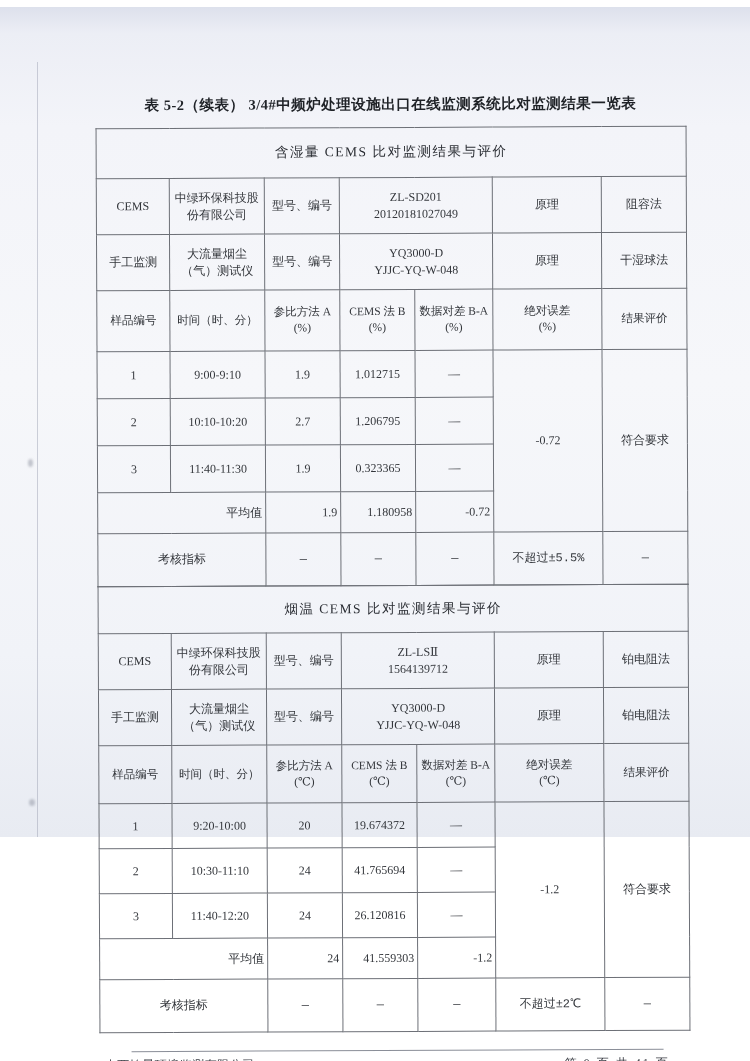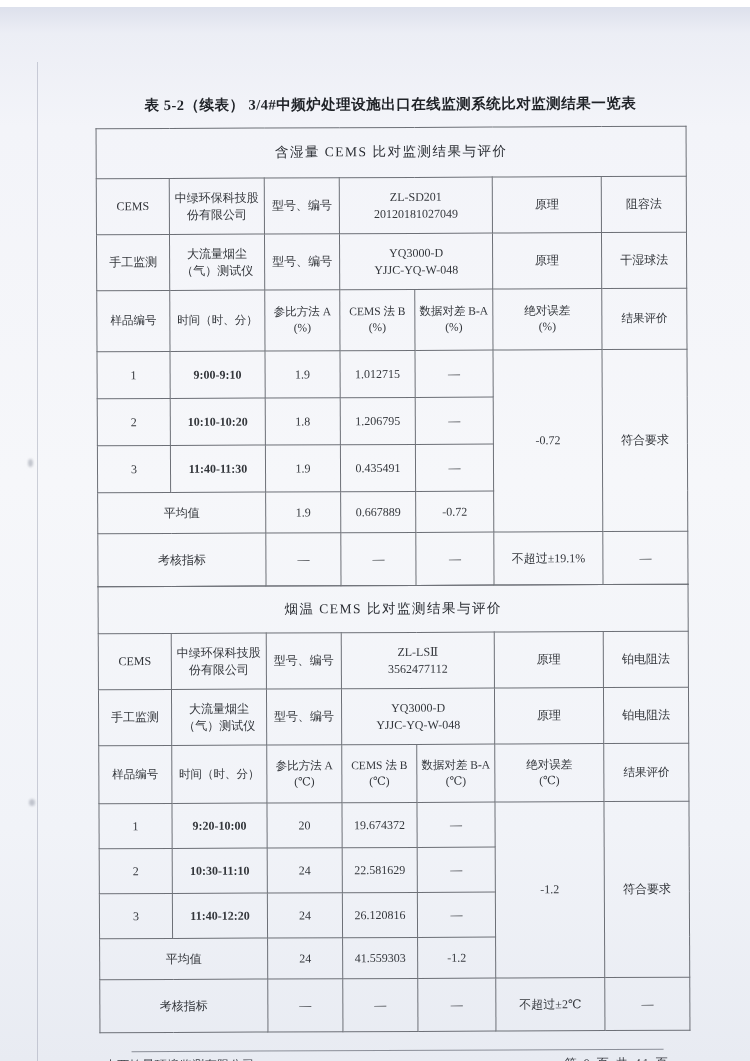--- a/index.html
+++ b/index.html
@@ -2,21 +2,21 @@
 <html><head>
 <meta charset="utf-8">
 <style>
   html,body{margin:0;padding:0;}
   body{
     width:750px;height:1061px;overflow:hidden;background:#ffffff;
     font-family:"Liberation Serif","DejaVu Serif",serif;
     color:#33363b;position:relative;
   }
   .scan-page{
-    position:absolute;left:0;top:7px;width:750px;height:1054px;
+    position:absolute;left:0;top:7px;width:750px;height:830px;
     background:linear-gradient(180deg,#dde1ec 0px,#ecEEf5 26px,#f3f4f9 120px,#f6f7fa 45%,#f1f3f8 78%,#e8ebf2 100%);
   }
   .paper-edge-line{
     position:absolute;left:37px;top:55px;bottom:0;width:1px;
     background:rgba(150,156,173,.45);
   }
   .smudge{position:absolute;background:rgba(120,126,140,.4);border-radius:50%;filter:blur(1px);}
   .smudge-a{left:28px;top:452px;width:5px;height:8px;}
   .smudge-b{left:29px;top:792px;width:6px;height:7px;}
   .content{
@@ -38,24 +38,24 @@
     font-size:12px;line-height:1.35;padding:2px 3px;color:#33363b;
     overflow:hidden;
   }
   tr.r-section td{height:45px;font-size:13.5px;letter-spacing:1.5px;color:#2a2d33;}
   tr.r-section.short td{height:42px;}
   tr.r-equip td{height:51px;}
   tr.r-head td{height:56px;font-size:11.5px;}
   tr.r-head.short td{height:53px;}
   tr.r-data td{height:42px;}
   tr.r-data.short td{height:40px;}
-  tr.r-avg td{height:36px;}
-  tr.r-assess td{height:48px;}
+  tr.r-avg td{height:36px;text-align:right;}
+  tr.r-assess td{height:48px;font-family:Liberation Mono, monospace;}
   .nowrap{white-space:nowrap;}
-  .bold-time{font-weight:bold;}
+  .bold-time{font-weight:normal;}
   .footer{margin-top:18px;}
   .footer-rule{height:1px;background:#8a8e98;margin:0 26px 0 32px;}
   .footer-row{
     display:flex;justify-content:space-between;align-items:flex-start;
     margin-top:5px;font-size:12px;color:#3a3d44;
   }
   .footer-company{margin-left:5px;letter-spacing:.5px;}
   .footer-page{margin-right:20px;letter-spacing:2px;}
 </style>
 </head>
@@ -138,43 +138,43 @@
         <td class="bold-time">9:00-9:10</td>
         <td>1.9</td>
         <td>1.012715</td>
         <td>—</td>
         <td rowspan="4">-0.72</td>
         <td rowspan="4">符合要求</td>
       </tr>
       <tr class="r-data">
         <td>2</td>
         <td class="bold-time">10:10-10:20</td>
-        <td>1.8</td>
+        <td>2.7</td>
         <td>1.206795</td>
         <td>—</td>
       </tr>
       <tr class="r-data">
         <td>3</td>
         <td class="bold-time">11:40-11:30</td>
         <td>1.9</td>
-        <td>0.435491</td>
+        <td>0.323365</td>
         <td>—</td>
       </tr>
       <tr class="r-avg">
         <td colspan="2">平均值</td>
         <td>1.9</td>
-        <td>0.667889</td>
+        <td>1.180958</td>
         <td>-0.72</td>
       </tr>
       <tr class="r-assess">
         <td colspan="2">考核指标</td>
         <td>—</td>
         <td>—</td>
         <td>—</td>
-        <td class="nowrap">不超过±19.1%</td>
+        <td class="nowrap">不超过±5.5%</td>
         <td>—</td>
       </tr>
     </tbody>
       </table>
 
     <table class="doc-table second">
       <colgroup>
         <col style="width:73px">
           <col style="width:95px">
           <col style="width:75px">
@@ -186,21 +186,21 @@
       <tbody>
           <tr class="r-section short">
         <td colspan="7">烟温 CEMS 比对监测结果与评价</td>
       </tr>
       <tr class="r-equip">
         <td>CEMS</td>
         <td>中绿环保科技股份有限公司</td>
         <td>型号、编号</td>
         <td colspan="2">
           <div>ZL-LSⅡ</div>
-          <div>3562477112</div>
+          <div>1564139712</div>
         </td>
         <td>原理</td>
         <td>铂电阻法</td>
       </tr>
       <tr class="r-equip">
         <td>手工监测</td>
         <td>大流量烟尘（气）测试仪</td>
         <td>型号、编号</td>
         <td colspan="2">
           <div>YQ3000-D</div>
@@ -242,21 +242,21 @@
         <td>20</td>
         <td>19.674372</td>
         <td>—</td>
         <td rowspan="4">-1.2</td>
         <td rowspan="4">符合要求</td>
       </tr>
       <tr class="r-data short">
         <td>2</td>
         <td class="bold-time">10:30-11:10</td>
         <td>24</td>
-        <td>22.581629</td>
+        <td>41.765694</td>
         <td>—</td>
       </tr>
       <tr class="r-data short">
         <td>3</td>
         <td class="bold-time">11:40-12:20</td>
         <td>24</td>
         <td>26.120816</td>
         <td>—</td>
       </tr>
       <tr class="r-avg">

